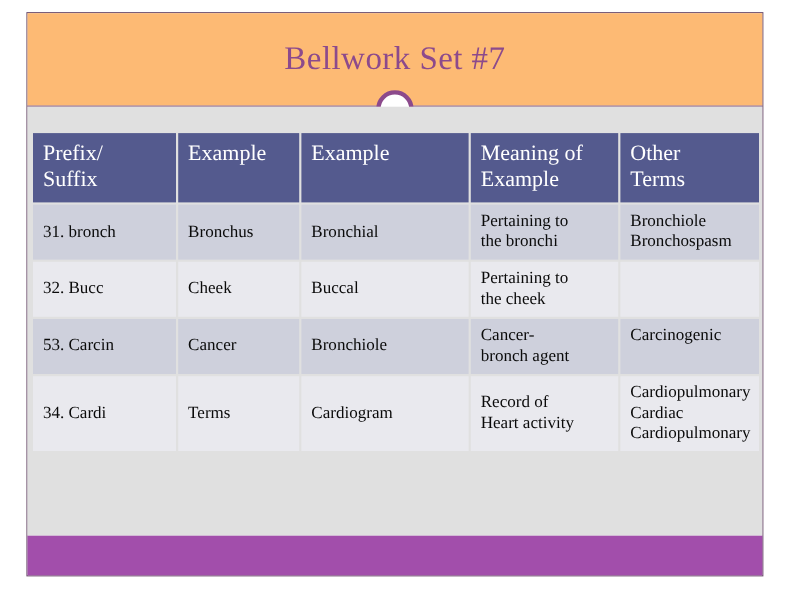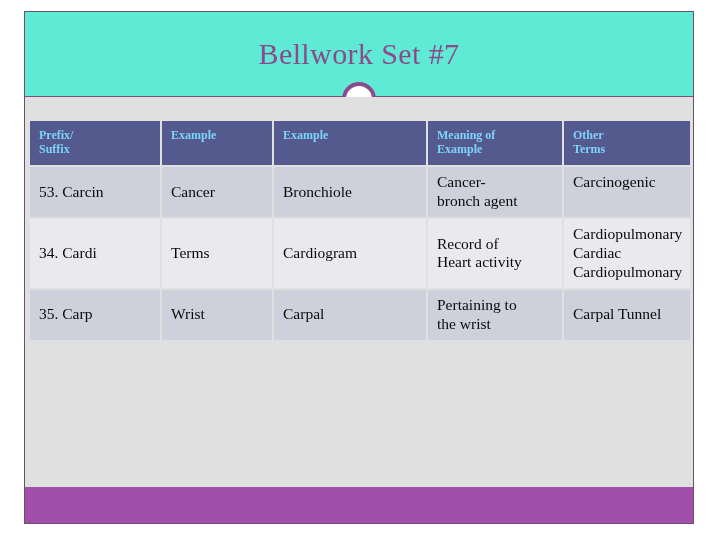--- a/index.html
+++ b/index.html
@@ -35,21 +35,21 @@
     pointer-events: none;
   }
 
   
   .title-band {
     position: absolute;
     left: 25px;
     top: 12px;
     width: 668px;
     height: 84px;
-    background: #5eead4;
+    background: #fdba74;
     display: flex;
     align-items: center;
     justify-content: center;
   }
 
   .slide-title {
     color: #8c4a8c;
     font-size: 30px;
     font-family: "Liberation Serif", "DejaVu Serif", serif;
     letter-spacing: 0.4px;
@@ -117,23 +117,23 @@
     font-size: 15.5px;
     line-height: 1.22;
     padding: 6px 8px 6px 9px;
     vertical-align: middle;
     text-align: left;
     color: #0a0a0a;
   }
 
   .vocab-table thead th {
     background: #545a8e;
-    color: #7dd3fc;
-    font-weight: bold;
-    font-size: 12px;
+    color: #ffffff;
+    font-weight: normal;
+    font-size: 20px;
     vertical-align: top;
     padding-top: 7px;
     padding-bottom: 9px;
     line-height: 1.18;
   }
 
   .row-shade td { background: #ced0dc; }
   .row-light td { background: #e9e9ee; }
 
   td.top-align { vertical-align: top; }
@@ -186,21 +186,44 @@
           <span>Example</span>
         </th>
         <th>
           <span>Other</span><br>
           <span>Terms</span>
         </th>
       </tr>
     </thead>
     <tbody>
 
-
+      <tr class="row-shade">
+        <td>31. bronch</td>
+        <td>Bronchus</td>
+        <td>Bronchial</td>
+        <td>
+          <span>Pertaining to</span><br>
+          <span>the bronchi</span>
+        </td>
+        <td class="top-align">
+          <span>Bronchiole</span><br>
+          <span>Bronchospasm</span>
+        </td>
+      </tr>
+
+      <tr class="row-light">
+        <td>32. Bucc</td>
+        <td>Cheek</td>
+        <td>Buccal</td>
+        <td>
+          <span>Pertaining to</span><br>
+          <span>the cheek</span>
+        </td>
+        <td class="top-align"></td>
+      </tr>
 
       <tr class="row-shade">
         <td>53. Carcin</td>
         <td>Cancer</td>
         <td>Bronchiole</td>
         <td>
           <span>Cancer-</span><br>
           <span>bronch agent</span>
         </td>
         <td class="top-align">Carcinogenic</td>
@@ -214,29 +237,19 @@
           <span>Record of</span><br>
           <span>Heart activity</span>
         </td>
         <td class="top-align">
           <span>Cardiopulmonary</span><br>
           <span>Cardiac</span><br>
           <span>Cardiopulmonary</span>
         </td>
       </tr>
 
-      <tr class="row-shade">
-        <td>35. Carp</td>
-        <td>Wrist</td>
-        <td>Carpal</td>
-        <td>
-          <span>Pertaining to</span><br>
-          <span>the wrist</span>
-        </td>
-        <td>Carpal Tunnel</td>
-      </tr>
 
     </tbody>
   </table>
 
   <div class="bottom-bar"></div>
 
 </div>
 
 </body></html>

